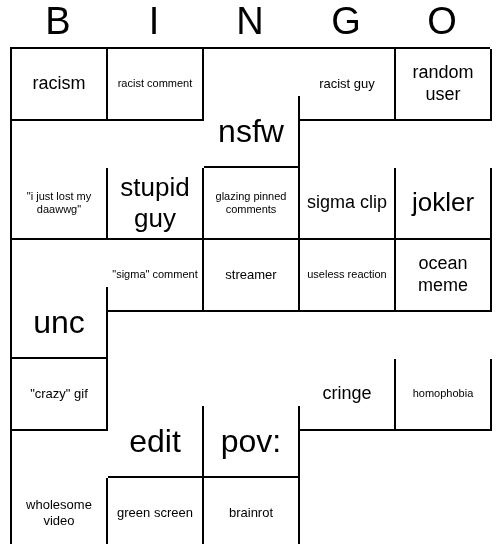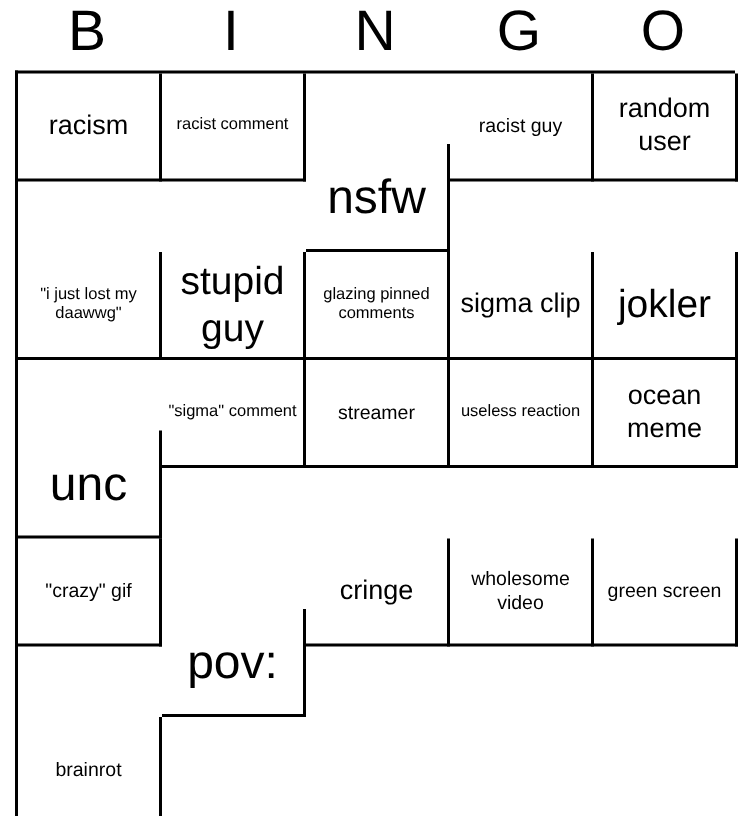--- a/index.html
+++ b/index.html
@@ -106,20 +106,22 @@
     <div class="bingo-cell medium-text">sigma clip</div>
 
     <div class="bingo-cell large-text">jokler</div>
     <div class="bingo-cell xlarge-text">unc</div>
     <div class="bingo-cell small-text">"sigma" comment</div>
     <div class="bingo-cell">streamer</div>
 
     <div class="bingo-cell small-text">useless reaction</div>
     <div class="bingo-cell medium-text">ocean meme</div>
     <div class="bingo-cell">"crazy" gif</div>
+    <div class="bingo-cell xlarge-text">edit</div>
     <div class="bingo-cell xlarge-text">pov:</div>
 
     <div class="bingo-cell medium-text">cringe</div>
+    <div class="bingo-cell small-text">homophobia</div>
     <div class="bingo-cell">wholesome video</div>
     <div class="bingo-cell">green screen</div>
     <div class="bingo-cell">brainrot</div>
   </div>
 </div>
 
 </body></html>

